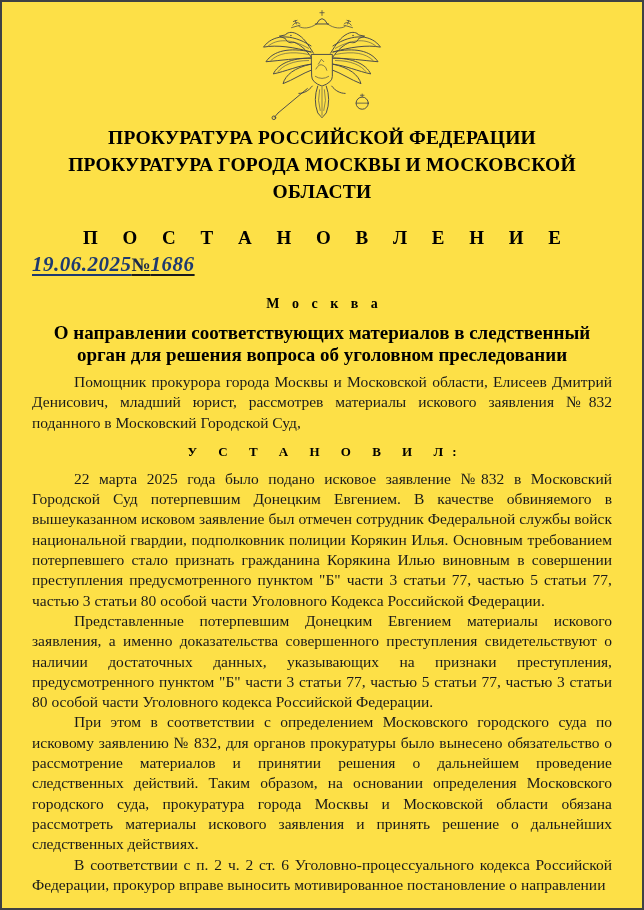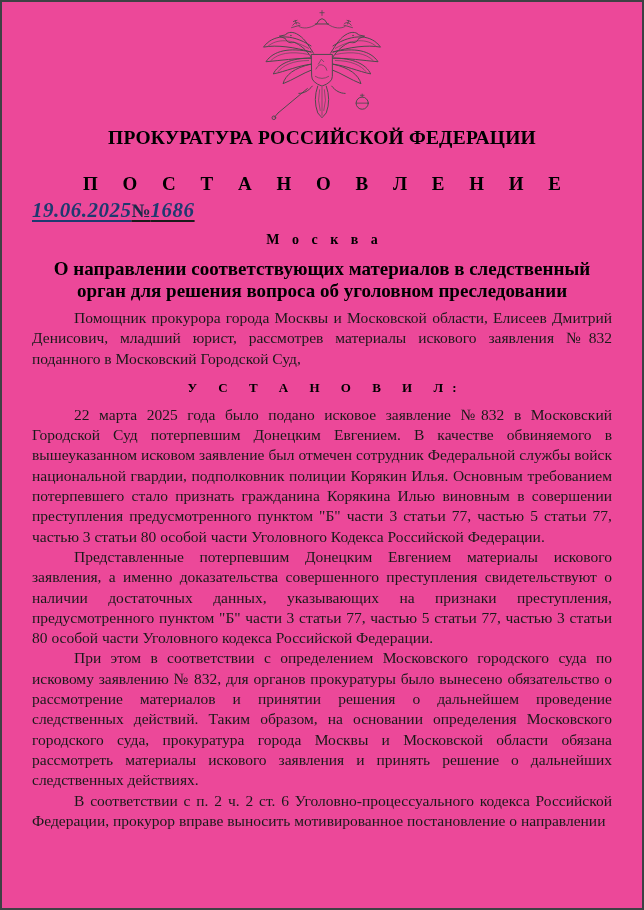--- a/index.html
+++ b/index.html
@@ -1,21 +1,21 @@
 <!DOCTYPE html>
 <html><head>
 <meta charset="utf-8">
 <style>
   html,body { margin:0; padding:0; background:#ffffff; }
   .page {
     position:relative;
     width:644px; height:910px;
     box-sizing:border-box;
     border:2px solid #3e4144;
-    background:#ec4899;
+    background:#fde047;
     font-family:"Liberation Serif","DejaVu Serif",serif;
     color:#1a1a1a;
     overflow:hidden;
   }
   .inner { padding:0 30px; }
   .emblem { margin-top:6px; text-align:center; height:116px; }
   .org {
     text-align:center; font-weight:700; color:#000;
     font-size:19.5px; line-height:27px; letter-spacing:0.2px;
   }
@@ -31,21 +31,21 @@
     font-style:italic; font-weight:700; color:#1e3a70;
     letter-spacing:0.5px;
   }
   .underlined {
     text-decoration:underline;
     text-decoration-thickness:1.5px;
     text-underline-offset:3px;
   }
   .num-prefix { font-weight:700; font-style:normal; color:#1b2a4a; font-size:19px; }
   .city {
-    margin-top:7px; text-align:center; font-weight:700; color:#000;
+    margin-top:17px; text-align:center; font-weight:700; color:#000;
     font-size:14px; line-height:18px; letter-spacing:4.5px; padding-left:4.5px;
   }
   .subject {
     margin-top:9px; text-align:center; font-weight:700; color:#000;
     font-size:19px; line-height:21.5px;
   }
   p.body-par {
     margin:0; font-size:15.5px; line-height:20.3px;
     text-align:justify; text-indent:42px; hyphens:none;
   }
@@ -90,20 +90,21 @@
         <path d="M86 132 L38 172 M38 172 l-6 7"></path>
         <circle cx="31" cy="180" r="3"></circle>
         <circle cx="176" cy="156" r="10"></circle>
         <path d="M166 156 h20 M176 146 v-5 M173 143 h6" stroke-width="1.3"></path>
       </g>
     </svg>
   </div>
 
   <div class="inner">
     <div class="org">ПРОКУРАТУРА РОССИЙСКОЙ ФЕДЕРАЦИИ</div>
+    <div class="org">ПРОКУРАТУРА ГОРОДА МОСКВЫ И МОСКОВСКОЙ ОБЛАСТИ</div>
 
     <div class="doc-type">П О С Т А Н О В Л Е Н И Е</div>
 
     <div class="date-row">
       <span class="hand underlined">19.06.2025</span>
       <span class="underlined"><span class="num-prefix">№</span><span class="hand">1686</span></span>
     </div>
 
     <div class="city">М о с к в а</div>
 

